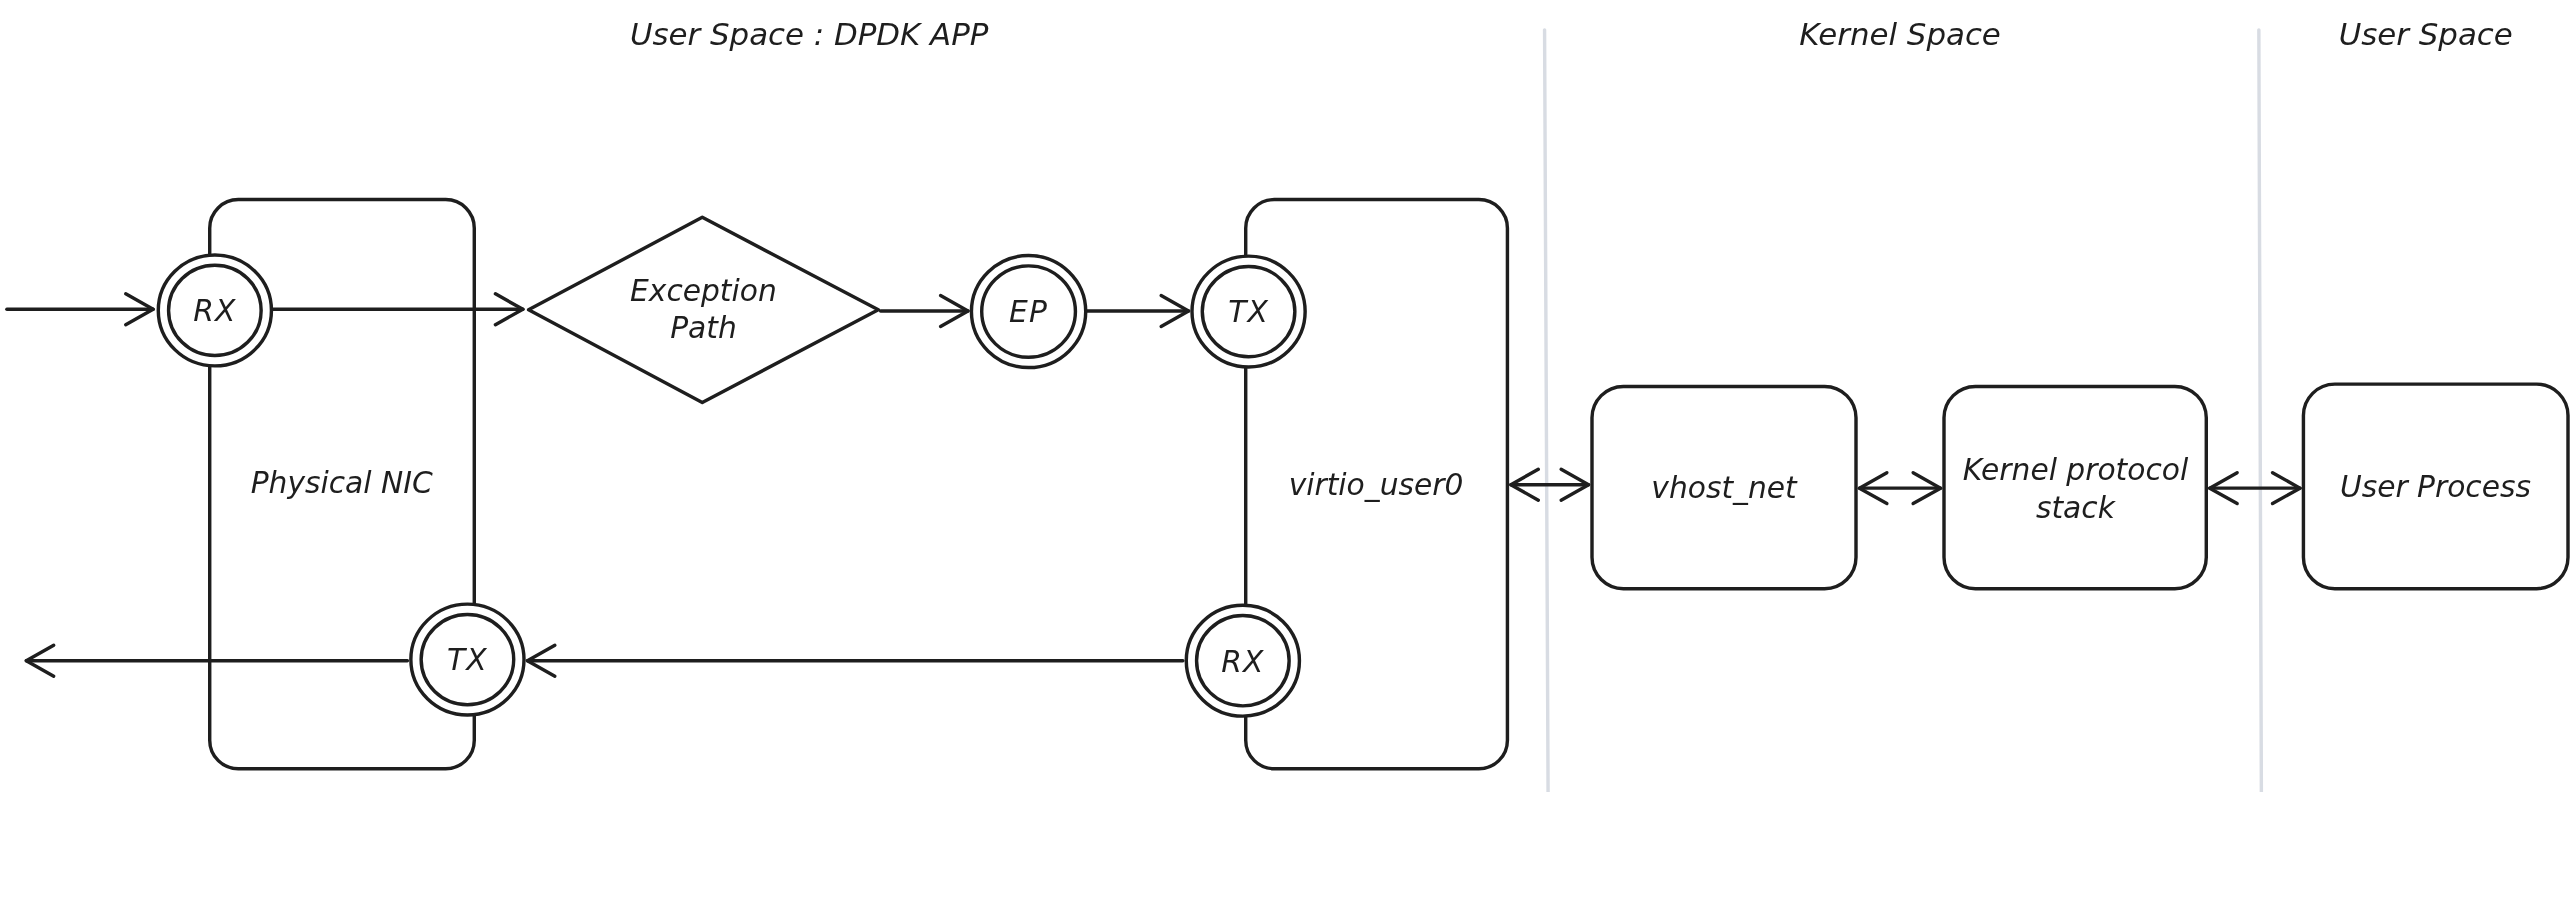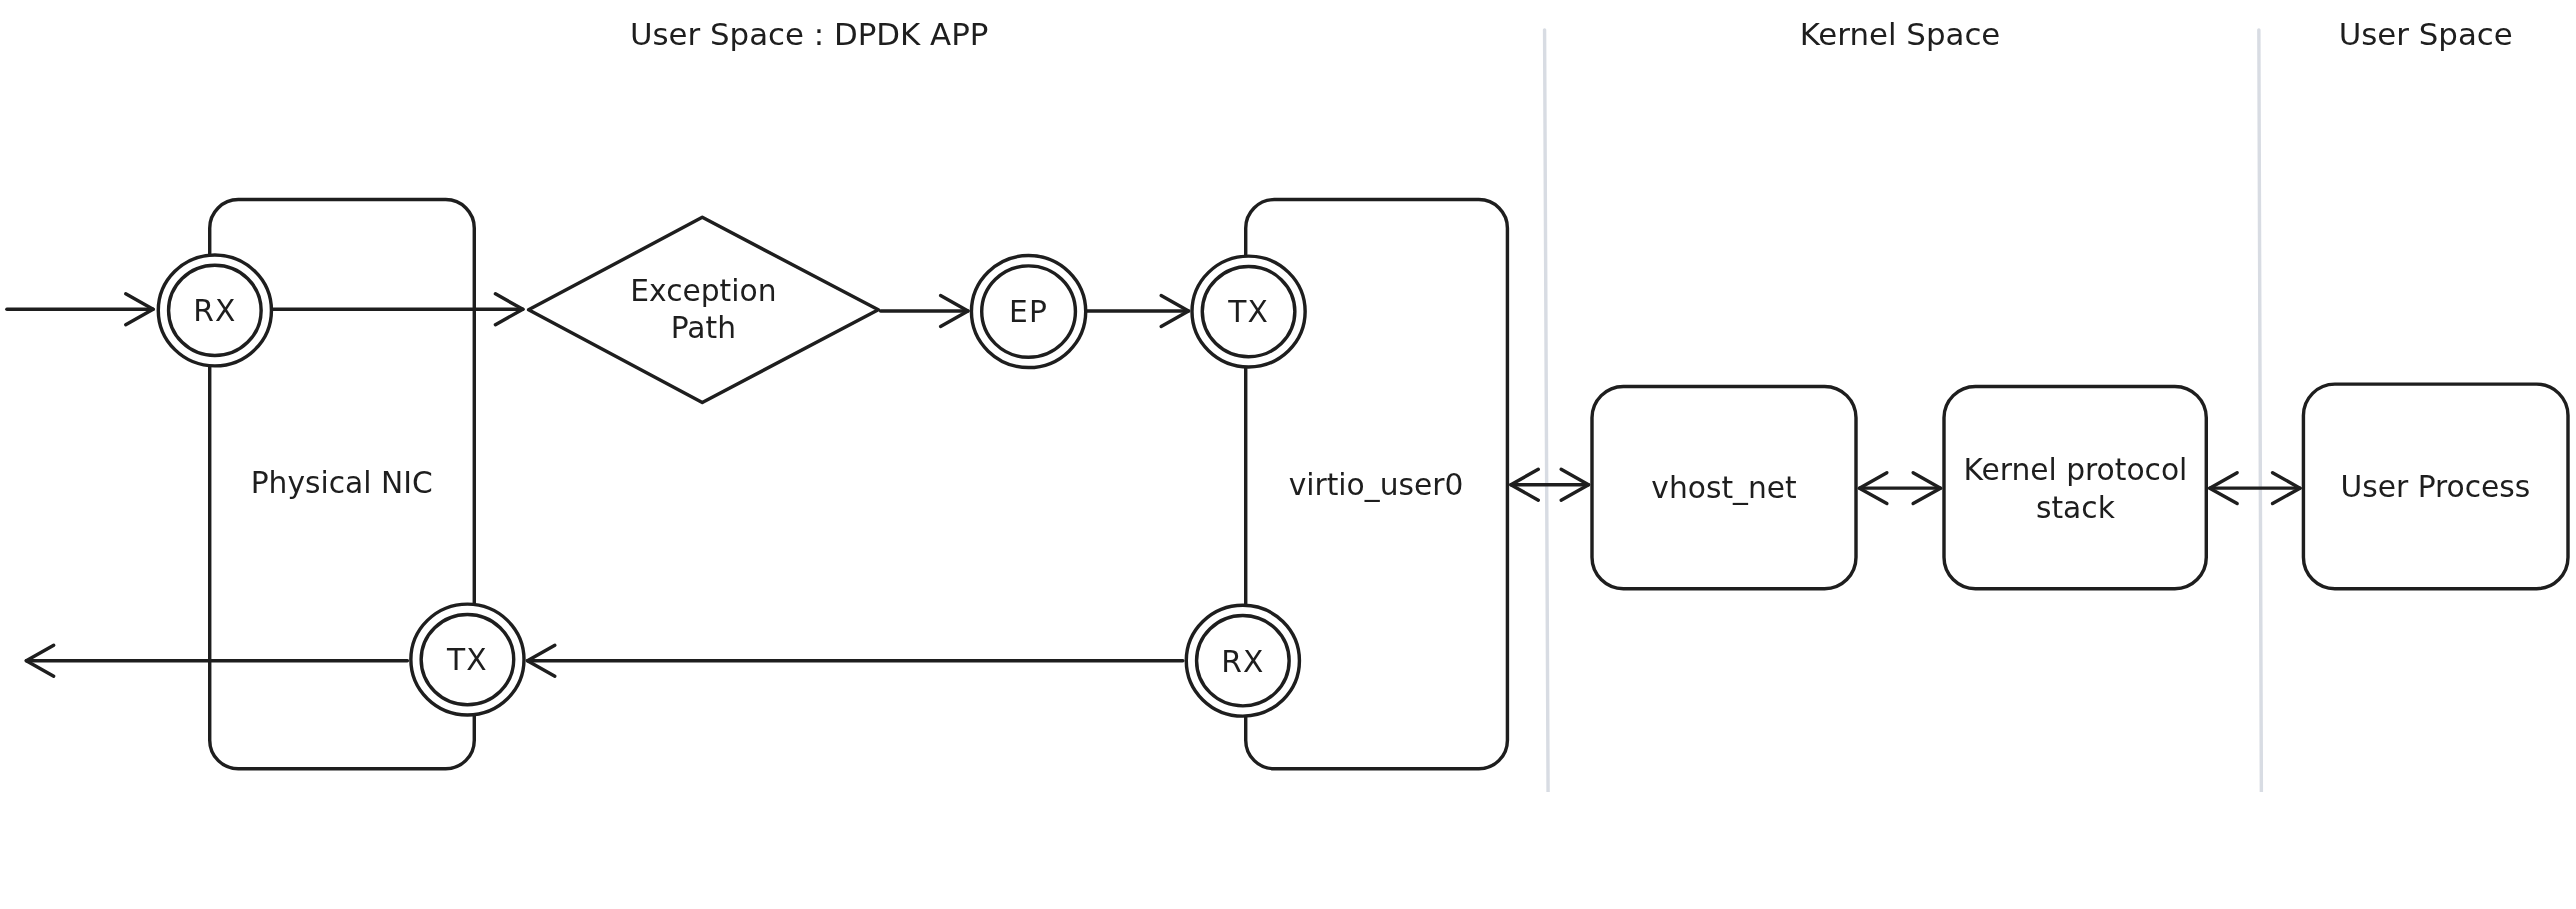--- a/index.html
+++ b/index.html
@@ -1,21 +1,21 @@
 <!DOCTYPE html>
 <html style="--stroke: #1e1e1e; --divider: #d8dce3; --background: #ffffff;font-size:9.1px"><head>
 <meta charset="utf-8">
 <style>
   :root{
     --stroke:#1e1e1e;
     --divider:#d8dce3;
     --background:#ffffff;
   }
   html,body{margin:0;padding:0;background:var(--background);}
-  .canvas-wrap{width:2576px;height:792px;overflow:hidden;}
+  .canvas-wrap{width:2576px;height:792px;overflow:hidden;font-style:italic;}
   .shape{fill:none;stroke:var(--stroke);stroke-width:6;stroke-linecap:round;stroke-linejoin:round;}
   .node-circle{fill:var(--background);stroke:var(--stroke);stroke-width:6;}
   .inner-circle{fill:none;stroke:var(--stroke);stroke-width:6;}
   .edge{fill:none;stroke:var(--stroke);stroke-width:6;stroke-linecap:round;}
   .divider{stroke:var(--divider);stroke-width:6;stroke-linecap:round;}
   .lbl{
     fill:var(--stroke);
     font-family:"DejaVu Sans",sans-serif;
     font-size:52px;
     text-anchor:middle;

